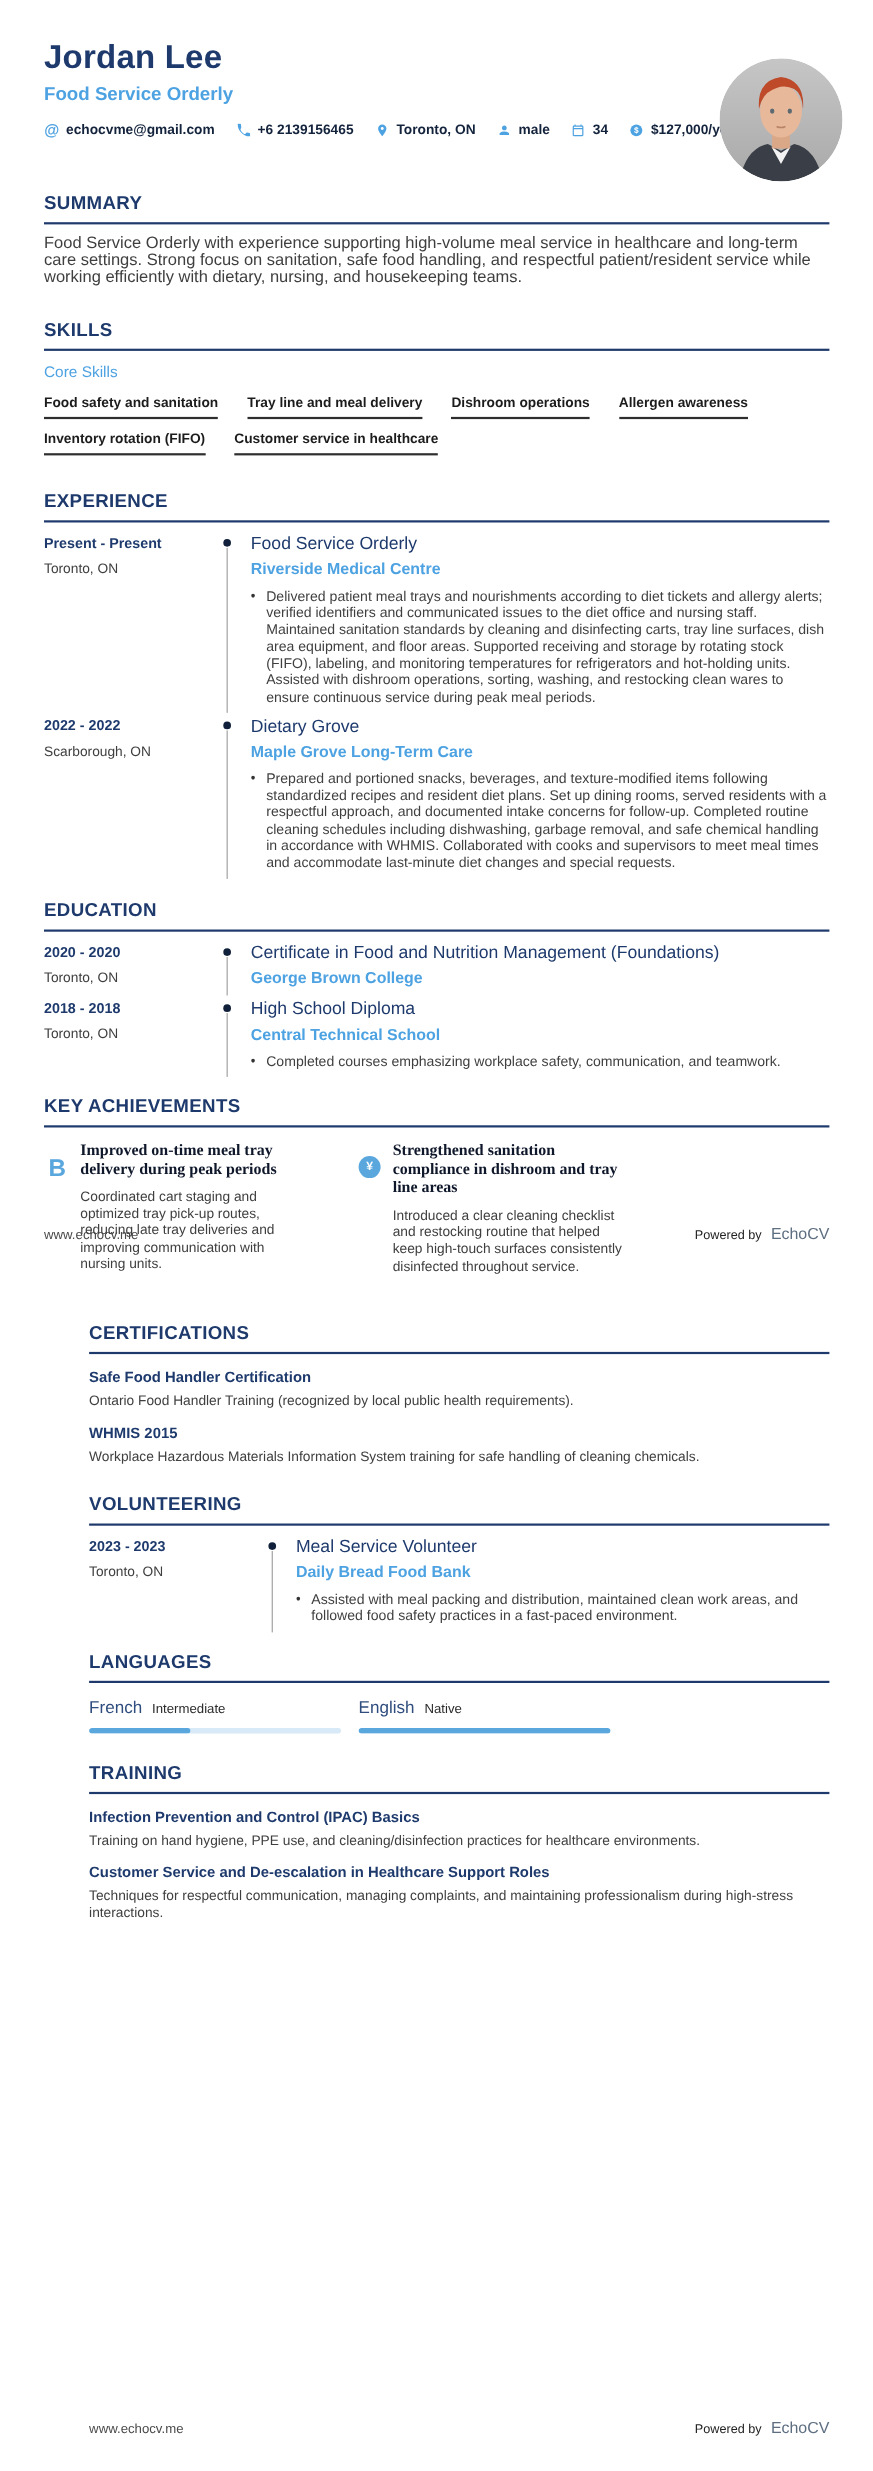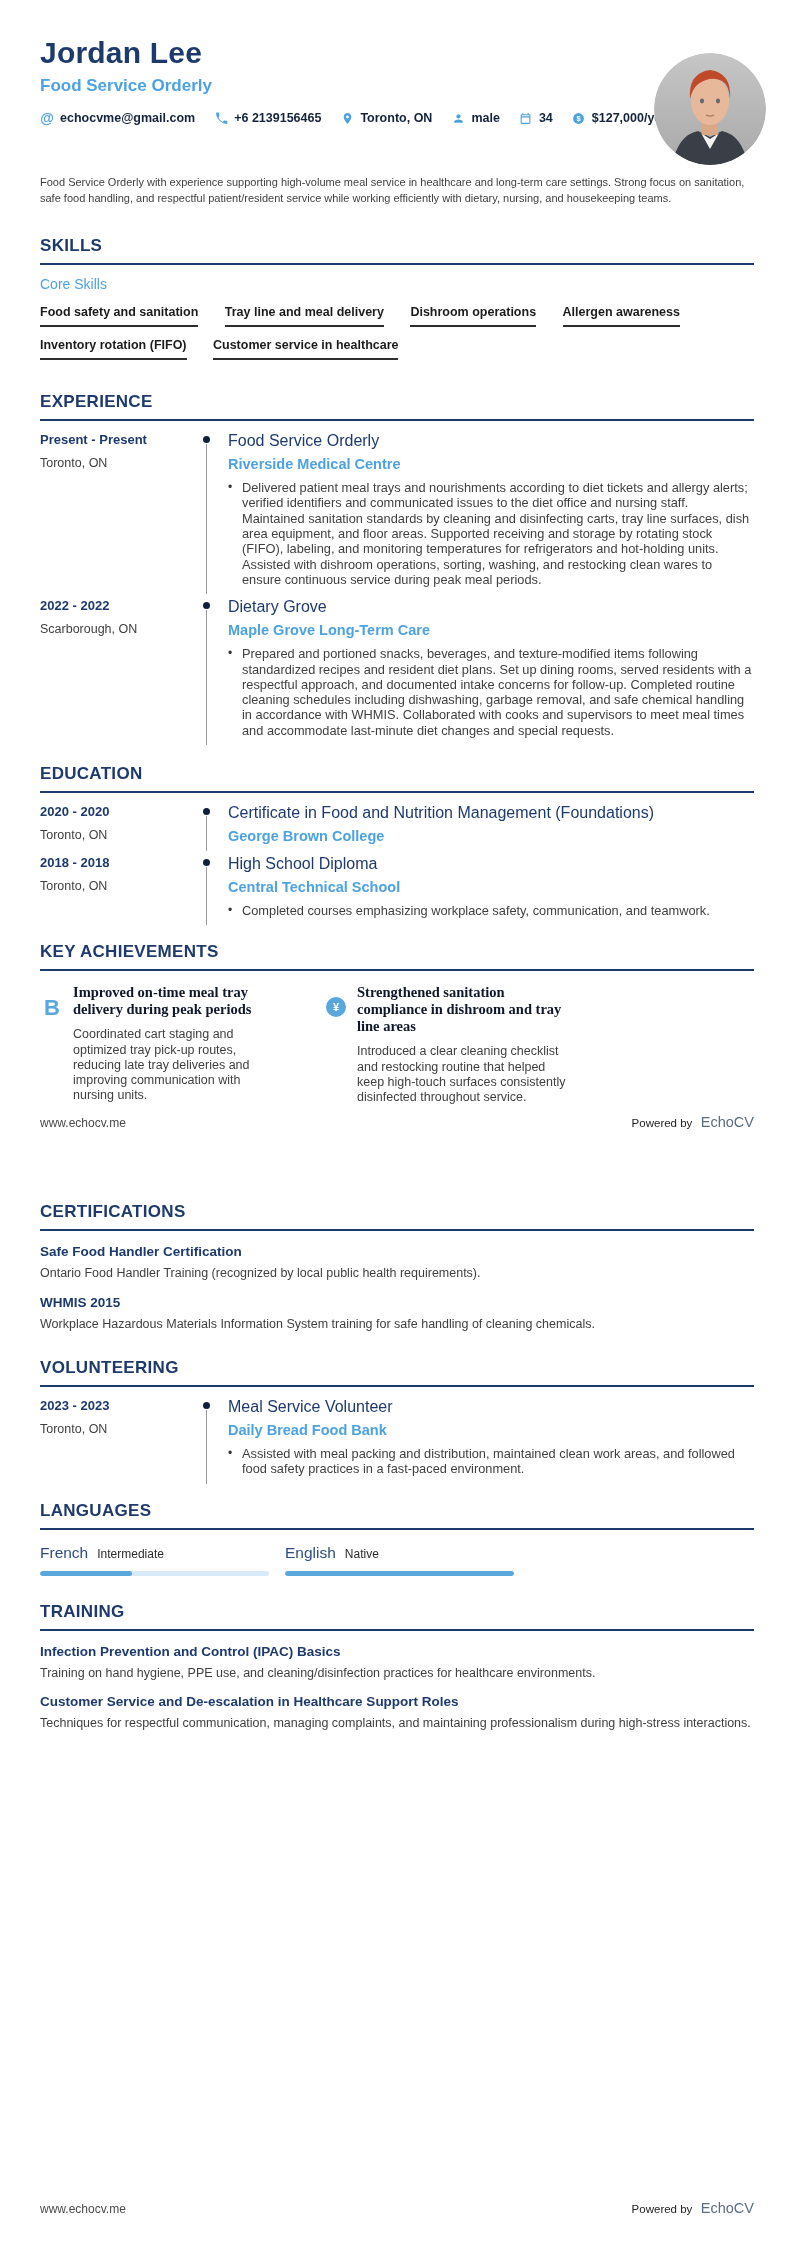--- a/index.html
+++ b/index.html
@@ -4,41 +4,41 @@
 <style>
   * { margin:0; padding:0; box-sizing:border-box; }
   html,body { background:#ffffff; }
   body {
     width:794px; height:2246px; margin:0 auto; position:relative;
     font-family:"Liberation Sans","DejaVu Sans",sans-serif;
     color:#3f3f3f; -webkit-font-smoothing:antialiased;
   }
   .page { position:relative; padding:0 40px; overflow:hidden; }
   #page1 { height:1160px; }
-  #page2 { height:1086px; }
+  #page2 { height:1086px;margin-left:41px; }
 
   
   .header { padding-top:36px; }
   .name { font-size:30px; font-weight:bold; color:#1e3a6d; letter-spacing:.2px; }
   .job-title { font-size:17px; font-weight:bold; color:#4da2e2; margin-top:6px; }
   .contact-row { display:flex; gap:19px; margin-top:15px; align-items:center;
                  font-size:12.5px; font-weight:bold; color:#14233c; flex-wrap:nowrap; }
   .contact-item { display:flex; align-items:center; gap:6px; white-space:nowrap; }
   .cicon { width:14px; height:14px; display:inline-flex; align-items:center; justify-content:center; }
   .cicon svg { width:13px; height:13px; fill:#4da2e2; }
   .at-glyph { color:#4da2e2; font-weight:bold; font-size:14px; line-height:14px; }
 
   .avatar { position:absolute; top:53px; right:28px; width:112px; height:112px;
             border-radius:50%; overflow:hidden; }
 
   
   .section-heading { font-size:17px; font-weight:bold; color:#1e3a6d; letter-spacing:.3px;
                      padding-bottom:7px; border-bottom:2.5px solid #1e3a6d; }
   .sec-summary { margin-top:50px; }
-  .summary-text { margin-top:9px; font-size:11px; line-height:15.6px; color:#3f3f3f; }
+  .summary-text { margin-top:9px; font-size:15px; line-height:15.6px; color:#3f3f3f; }
 
   .sec-skills { margin-top:30px; }
   .skills-group-label { color:#4da2e2; font-size:14px; margin-top:11px; }
   .skill-list { margin-top:2px; }
   .skill { display:inline-block; margin-right:22px; margin-top:11px; padding-bottom:6px;
            border-bottom:2px solid #2e2e2e; font-size:12.5px; font-weight:bold; color:#1c1c1c; }
 
   .sec-experience { margin-top:32px; }
   .sec-education  { margin-top:26px; }
   .sec-volunteering { margin-top:26px; }
@@ -166,20 +166,21 @@
         <ellipse cx="56" cy="48" rx="19" ry="24" fill="#e8b89a"></ellipse>
         <path d="M36 46 Q34 20 56 17 Q78 20 76 46 Q75 32 68 28 Q60 24 52 27 Q39 31 36 46 Z" fill="#bf4a2a"></path>
         <ellipse cx="48" cy="48" rx="2" ry="2.4" fill="#5d6a72"></ellipse>
         <ellipse cx="64" cy="48" rx="2" ry="2.4" fill="#5d6a72"></ellipse>
         <path d="M52 62 Q56 64 60 62" stroke="#b78265" stroke-width="1.4" fill="none"></path>
       </g>
     </svg>
   </div>
 
   <div class="sec-summary">
+    <div class="section-heading">SUMMARY</div>
     <p class="summary-text">Food Service Orderly with experience supporting high-volume meal service in healthcare and long-term care settings. Strong focus on sanitation, safe food handling, and respectful patient/resident service while working efficiently with dietary, nursing, and housekeeping teams.</p>
   </div>
 
   <div class="sec-skills">
     <div class="section-heading">SKILLS</div>
     <div class="skills-group-label">Core Skills</div>
     <div class="skill-list">
       <span class="skill">Food safety and sanitation</span>
       <span class="skill">Tray line and meal delivery</span>
       <span class="skill">Dishroom operations</span>

